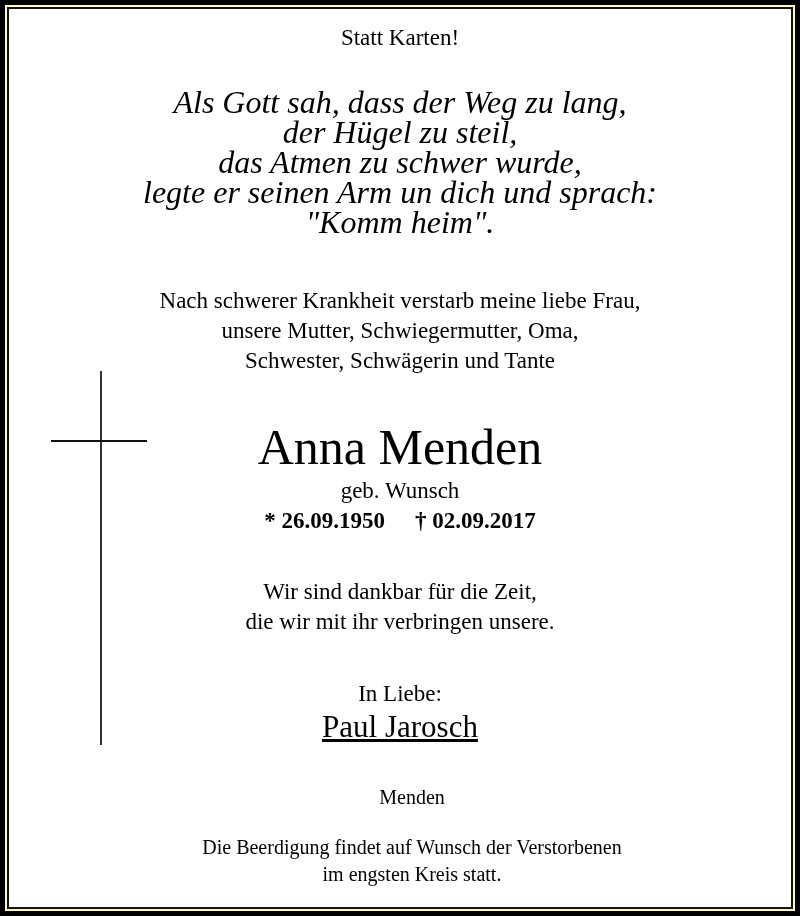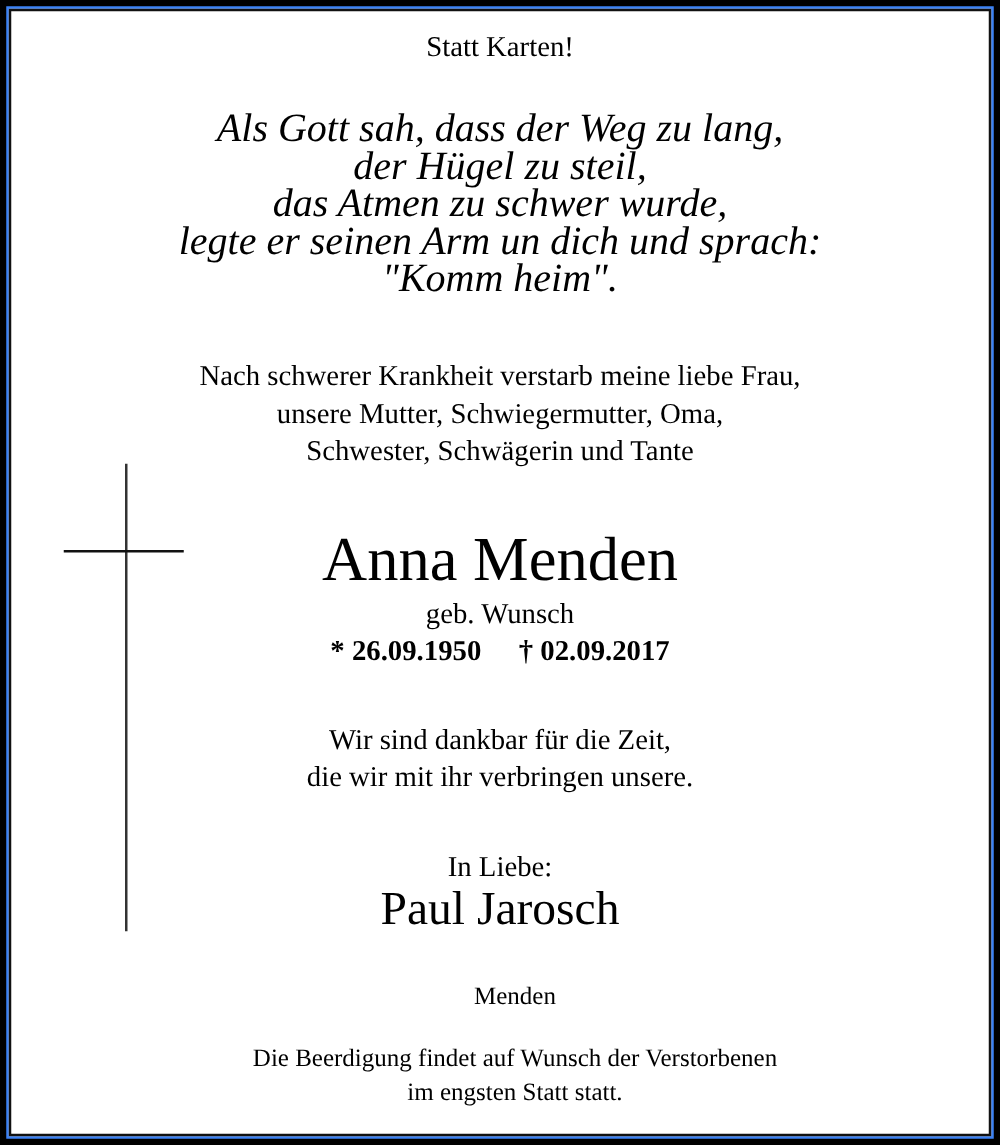--- a/index.html
+++ b/index.html
@@ -1,24 +1,24 @@
 <!DOCTYPE html>
 <html><head>
 <meta charset="utf-8">
 <style>
   html, body { margin:0; padding:0; }
   body { width:800px; height:916px; background:#000; position:relative; overflow:hidden;
          font-family:"Liberation Serif", "DejaVu Serif", serif; color:#000; }
-  .outer { position:absolute; left:5px; top:5px; width:790px; height:906px; background:#3b82f6; }
+  .outer { position:absolute; left:5px; top:5px; width:790px; height:906px; background:#fef9c3; }
   .inner { position:absolute; left:2px; top:2px; right:2px; bottom:2px; border:2px solid #111; background:#fff; }
   .line { position:absolute; left:0; right:0; text-align:center; white-space:nowrap; }
   .f22 { font-size:23px; line-height:30px; }
   .it { font-style:italic; font-size:32px; line-height:30px; }
   .big { font-size:50px; line-height:56px; }
-  .name2 { font-size:38px; line-height:36px; }
+  .name2 { font-size:31px; line-height:36px;text-decoration:underline; }
   .f20 { font-size:20px; line-height:26px;padding-left:24px; }
   .cross-v { position:absolute; left:91px; top:362px; width:2px; height:374px; background:#333; }
   .cross-h { position:absolute; left:42px; top:431px; width:96px; height:2px; background:#111; }
   .dates span { display:inline-block;font-weight:bold; }
   .gap { display:inline-block; width:30px; }
 </style>
 </head>
 <body>
 
 <div class="outer">
@@ -56,17 +56,17 @@
       <div class="line f22" style="top:598px">die wir mit ihr verbringen unsere.</div>
     </div>
 
     <div class="line f22" style="top:670px">In Liebe:</div>
     <div class="line name2" style="top:700px">Paul Jarosch</div>
 
     <div class="line f20" style="top:775px">Menden</div>
 
     <div>
       <div class="line f20" style="top:825px">Die Beerdigung findet auf Wunsch der Verstorbenen</div>
-      <div class="line f20" style="top:852px">im engsten Statt statt.</div>
+      <div class="line f20" style="top:852px">im engsten Kreis statt.</div>
     </div>
 
   </div>
 </div>
 
 </body></html>

